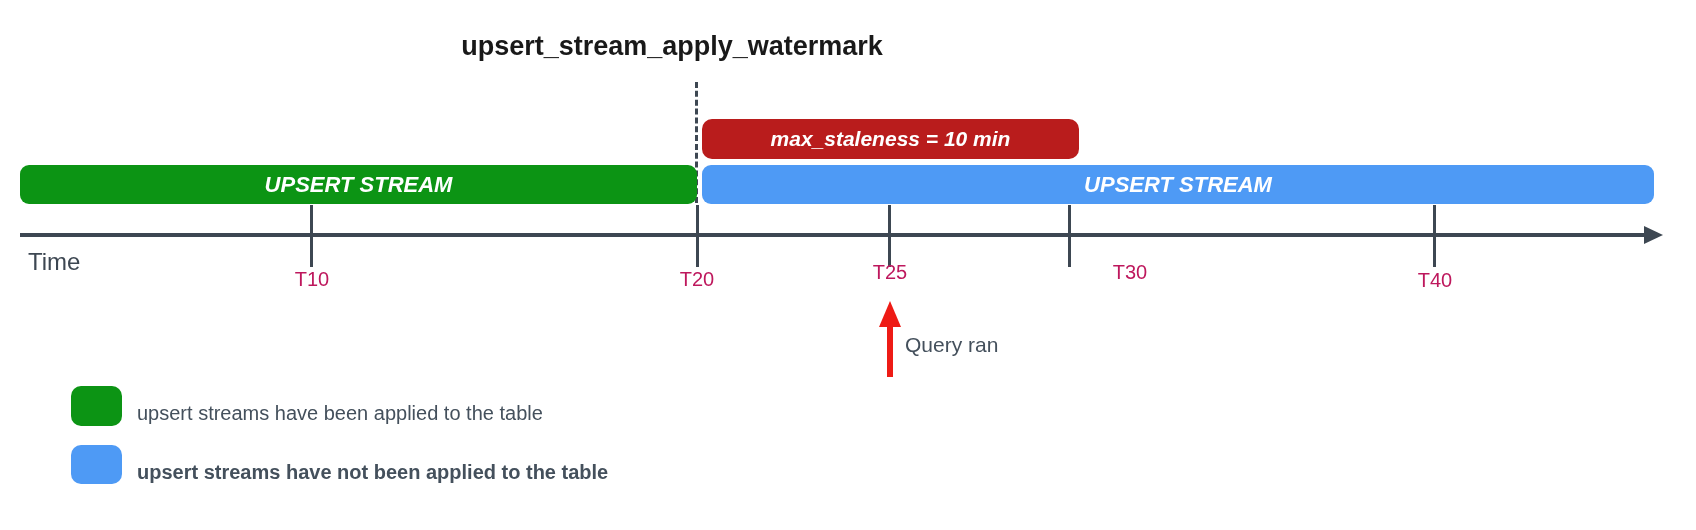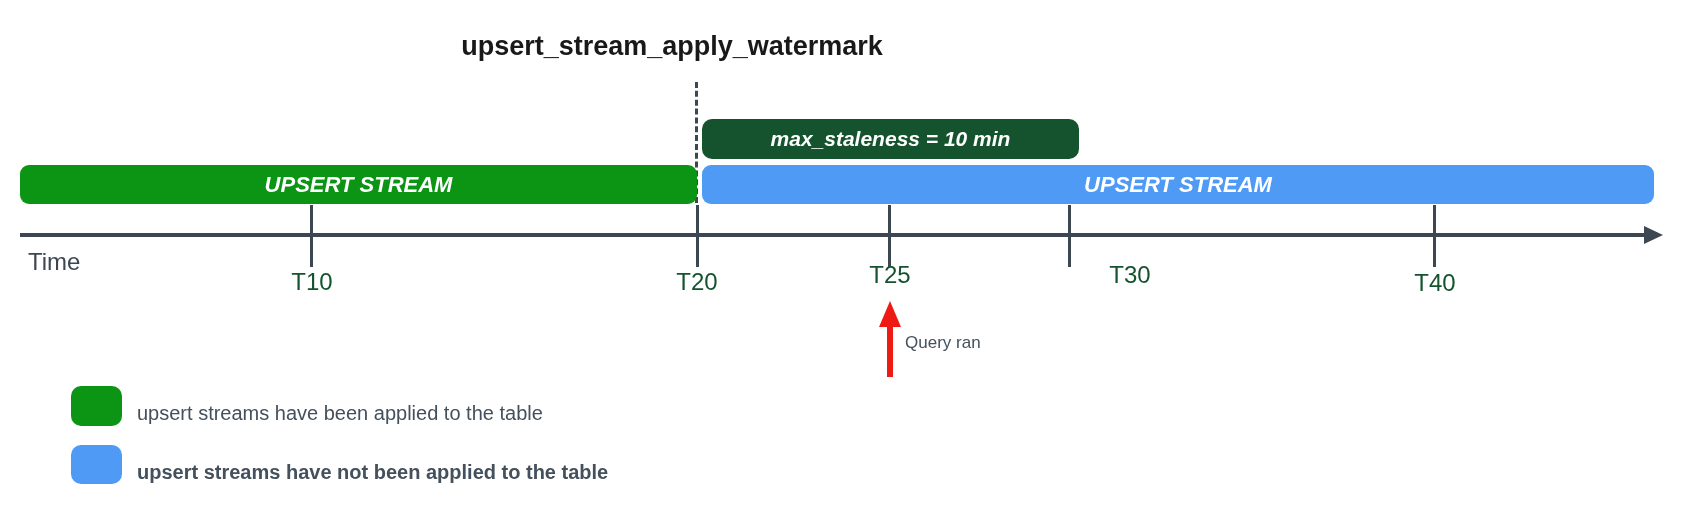--- a/index.html
+++ b/index.html
@@ -33,21 +33,21 @@
     align-items: center;
     justify-content: center;
     color: #ffffff;
     font-weight: bold;
     font-style: italic;
     white-space: nowrap;
   }
   .staleness-bar {
     left: 702px; top: 119px;
     width: 377px; height: 40px;
-    background: #14532d;
+    background: #b91c1c;
     border-radius: 10px;
     font-size: 21px;
   }
   .green-bar {
     left: 20px; top: 165px;
     width: 677px; height: 39px;
     background: #0c9414;
     border-radius: 9px;
     font-size: 22px;
   }
@@ -79,22 +79,22 @@
     background: #3d4752;
   }
   .tick-t10 { left: 310px; }
   .tick-t20 { left: 696px; }
   .tick-t25 { left: 888px; }
   .tick-t30 { left: 1068px; }
   .tick-t40 { left: 1433px; }
   .tick-label {
     position: absolute;
     transform: translateX(-50%);
-    font-size: 24px;
-    color: #14532d;
+    font-size: 20px;
+    color: #be185d;
     white-space: nowrap;
   }
   .lbl-t10 { left: 312px; top: 268px; }
   .lbl-t20 { left: 697px; top: 268px; }
   .lbl-t25 { left: 890px; top: 261px; }
   .lbl-t30 { left: 1130px; top: 261px; }
   .lbl-t40 { left: 1435px; top: 269px; }
   .time-label {
     position: absolute;
     left: 28px; top: 248px;
@@ -111,21 +111,21 @@
   }
   .query-arrow-shaft {
     position: absolute;
     left: 887px; top: 325px;
     width: 6px; height: 52px;
     background: #ee1b15;
   }
   .query-label {
     position: absolute;
     left: 905px; top: 333px;
-    font-size: 17px;
+    font-size: 21px;
     color: #44505c;
     white-space: nowrap;
   }
   .legend-swatch {
     position: absolute;
     width: 51px; height: 40px;
     border-radius: 10px;
   }
   .legend-swatch-green { left: 71px; top: 386px; background: #0c9414; }
   .legend-swatch-blue  { left: 71px; top: 445px; background: #4e9af5; height: 39px; }

